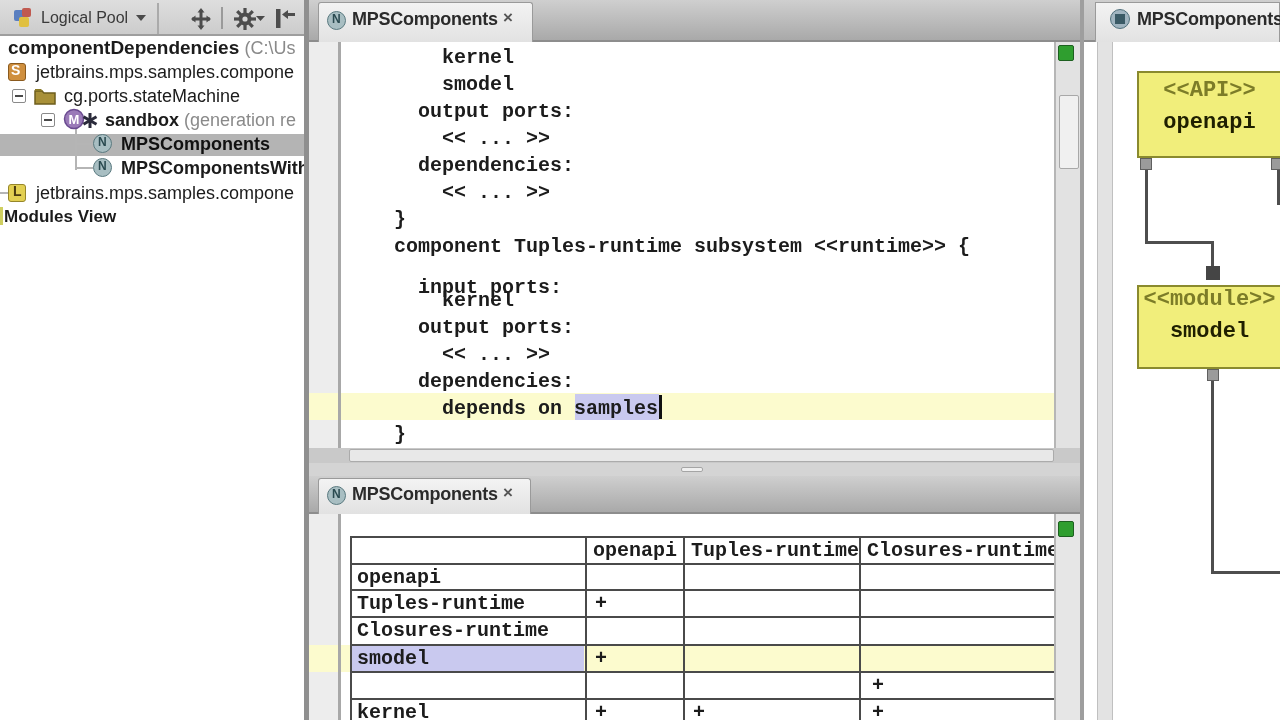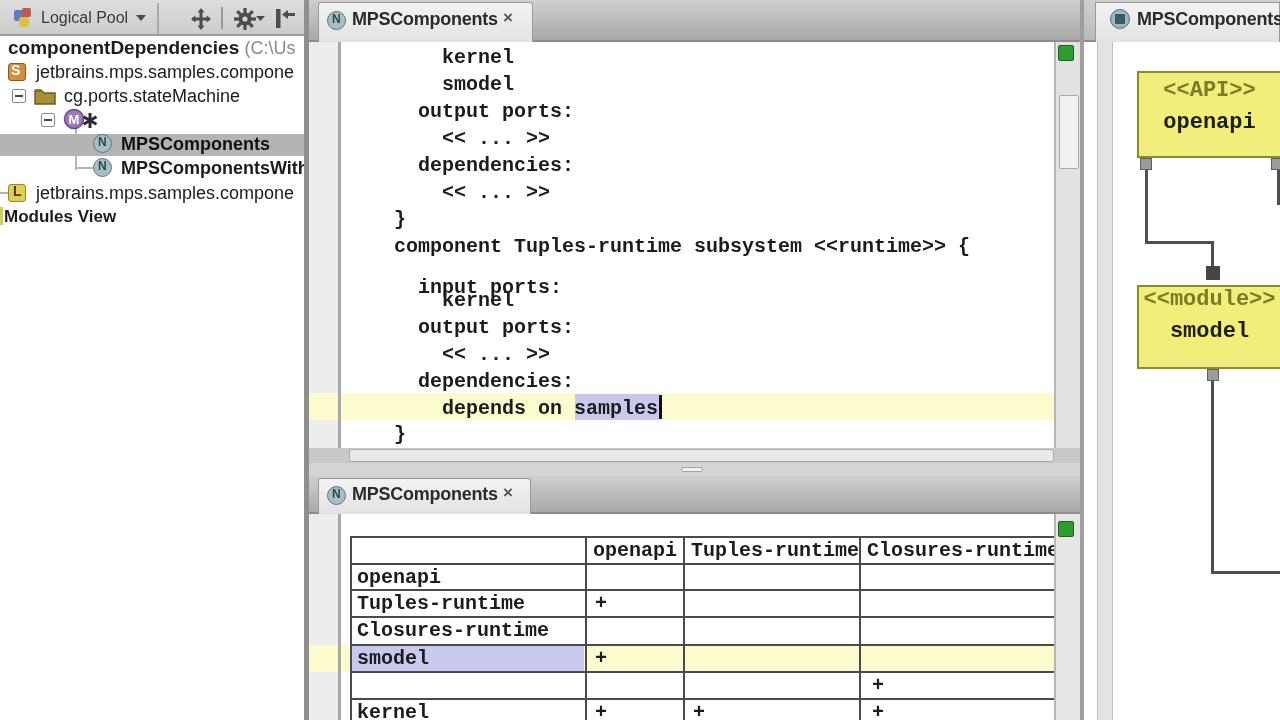--- a/index.html
+++ b/index.html
@@ -89,20 +89,21 @@
   <div class="abs" style="left:44px;top:83px;width:8px;height:2px;background:#4a4a4a;"></div>
   <svg class="abs" style="left:62px;top:72px" width="38" height="24" viewBox="0 0 38 24">
     <circle cx="12" cy="11" r="9.5" fill="#9a7ab8" stroke="#6a4a90" stroke-width="1.5"></circle>
     <text x="12" y="16" font-size="13" font-weight="bold" fill="#fff" text-anchor="middle" font-family="Liberation Sans">M</text>
     <g fill="#2a2a3a">
       <rect x="26.5" y="5" width="3" height="15"></rect>
       <rect x="26.5" y="5" width="3" height="15" transform="rotate(60 28 12.5)"></rect>
       <rect x="26.5" y="5" width="3" height="15" transform="rotate(-60 28 12.5)"></rect>
     </g>
   </svg>
+  <div class="abs" style="left:105px;top:72px;height:24px;line-height:24px;font-size:18px;font-weight:700;color:#1b1b1b;white-space:pre;">sandbox <span style="font-weight:500;color:#8a8a8a">(generation re</span></div>
 
   <div class="abs" style="left:93px;top:98px;width:19px;height:19px;border-radius:50%;background:#a8bec2;border:1.5px solid #5a7a80;"></div>
   <div class="abs" style="left:98px;top:99px;font-size:12px;font-weight:700;color:#2a4a50;">N</div>
   <div class="abs" style="left:121px;top:96px;height:24px;line-height:24px;font-size:18px;font-weight:700;color:#111;">MPSComponents</div>
 
   <div class="abs" style="left:93px;top:122px;width:19px;height:19px;border-radius:50%;background:#a8bec2;border:1.5px solid #5a7a80;"></div>
   <div class="abs" style="left:98px;top:123px;font-size:12px;font-weight:700;color:#2a4a50;">N</div>
   <div class="abs" style="left:121px;top:120px;height:24px;line-height:24px;font-size:18px;font-weight:700;color:#1b1b1b;">MPSComponentsWith</div>
 
   <div class="abs" style="left:0px;top:156px;width:8px;height:2px;background:#b5b5b5;"></div>

